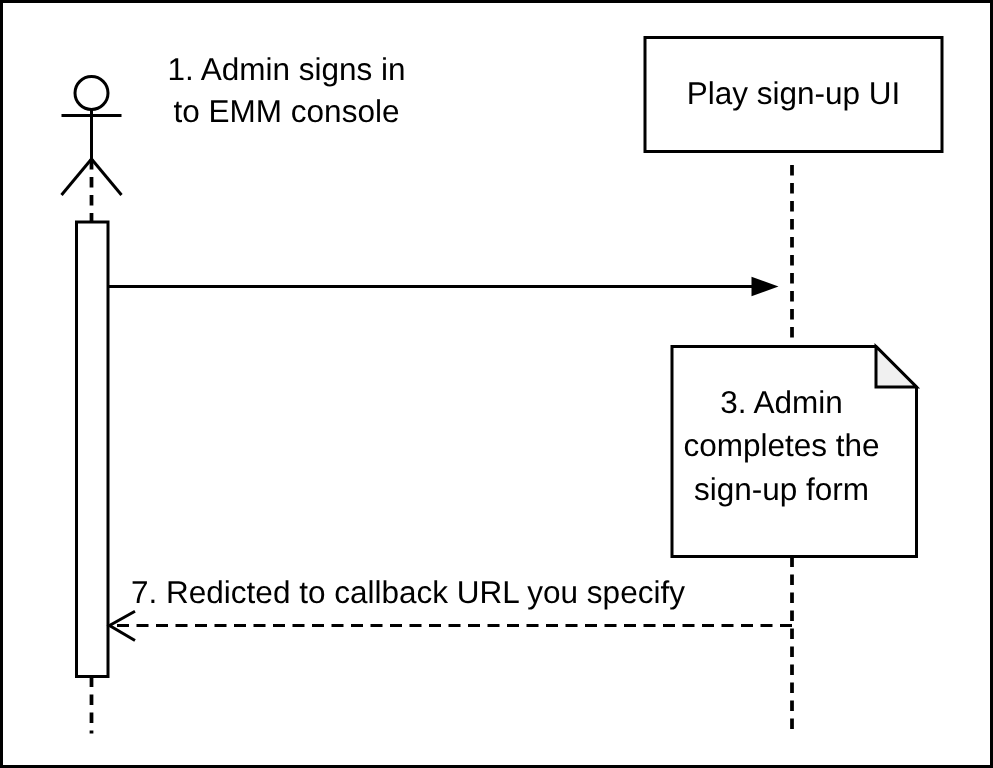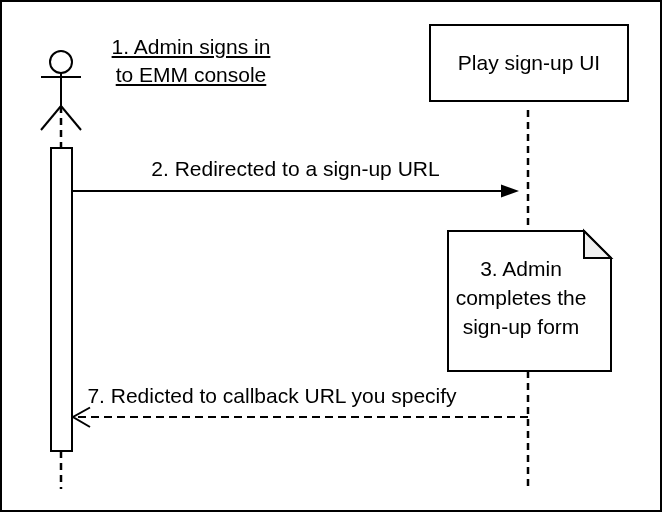--- a/index.html
+++ b/index.html
@@ -29,21 +29,21 @@
     display:flex;align-items:center;justify-content:center;
     font-size:21px;
   }
   .note-label{
     left:448px;top:231px;width:146px;height:140px;
     display:flex;align-items:center;justify-content:center;
     line-height:29px;
     padding-bottom:8px;
     box-sizing:border-box;
   }
-  .step1-label{left:76px;top:33px;width:230px;text-decoration:underline;}
+  .step1-label{left:76px;top:33px;width:230px;}
   .msg2-label{left:72px;top:155px;width:447px;}
   .msg4-label{left:72px;top:382px;width:400px;}
 </style>
 </head>
 <body>
 
 <div id="canvas">
 
   <svg id="shapes" width="662" height="512" viewBox="0 0 662 512">
 
@@ -81,21 +81,20 @@
     </g>
   </svg>
 
   <div class="lbl step1-label">1. Admin signs in
 to EMM console</div>
 
   <div class="participant-box">
     <span>Play sign-up UI</span>
   </div>
 
-  <div class="lbl msg2-label">2. Redirected to a sign-up URL</div>
 
   <div class="lbl note-label">3. Admin
 completes the
 sign-up form</div>
 
   <div class="lbl msg4-label">7. Redicted to callback URL you specify</div>
 
 </div>
 
 </body></html>

